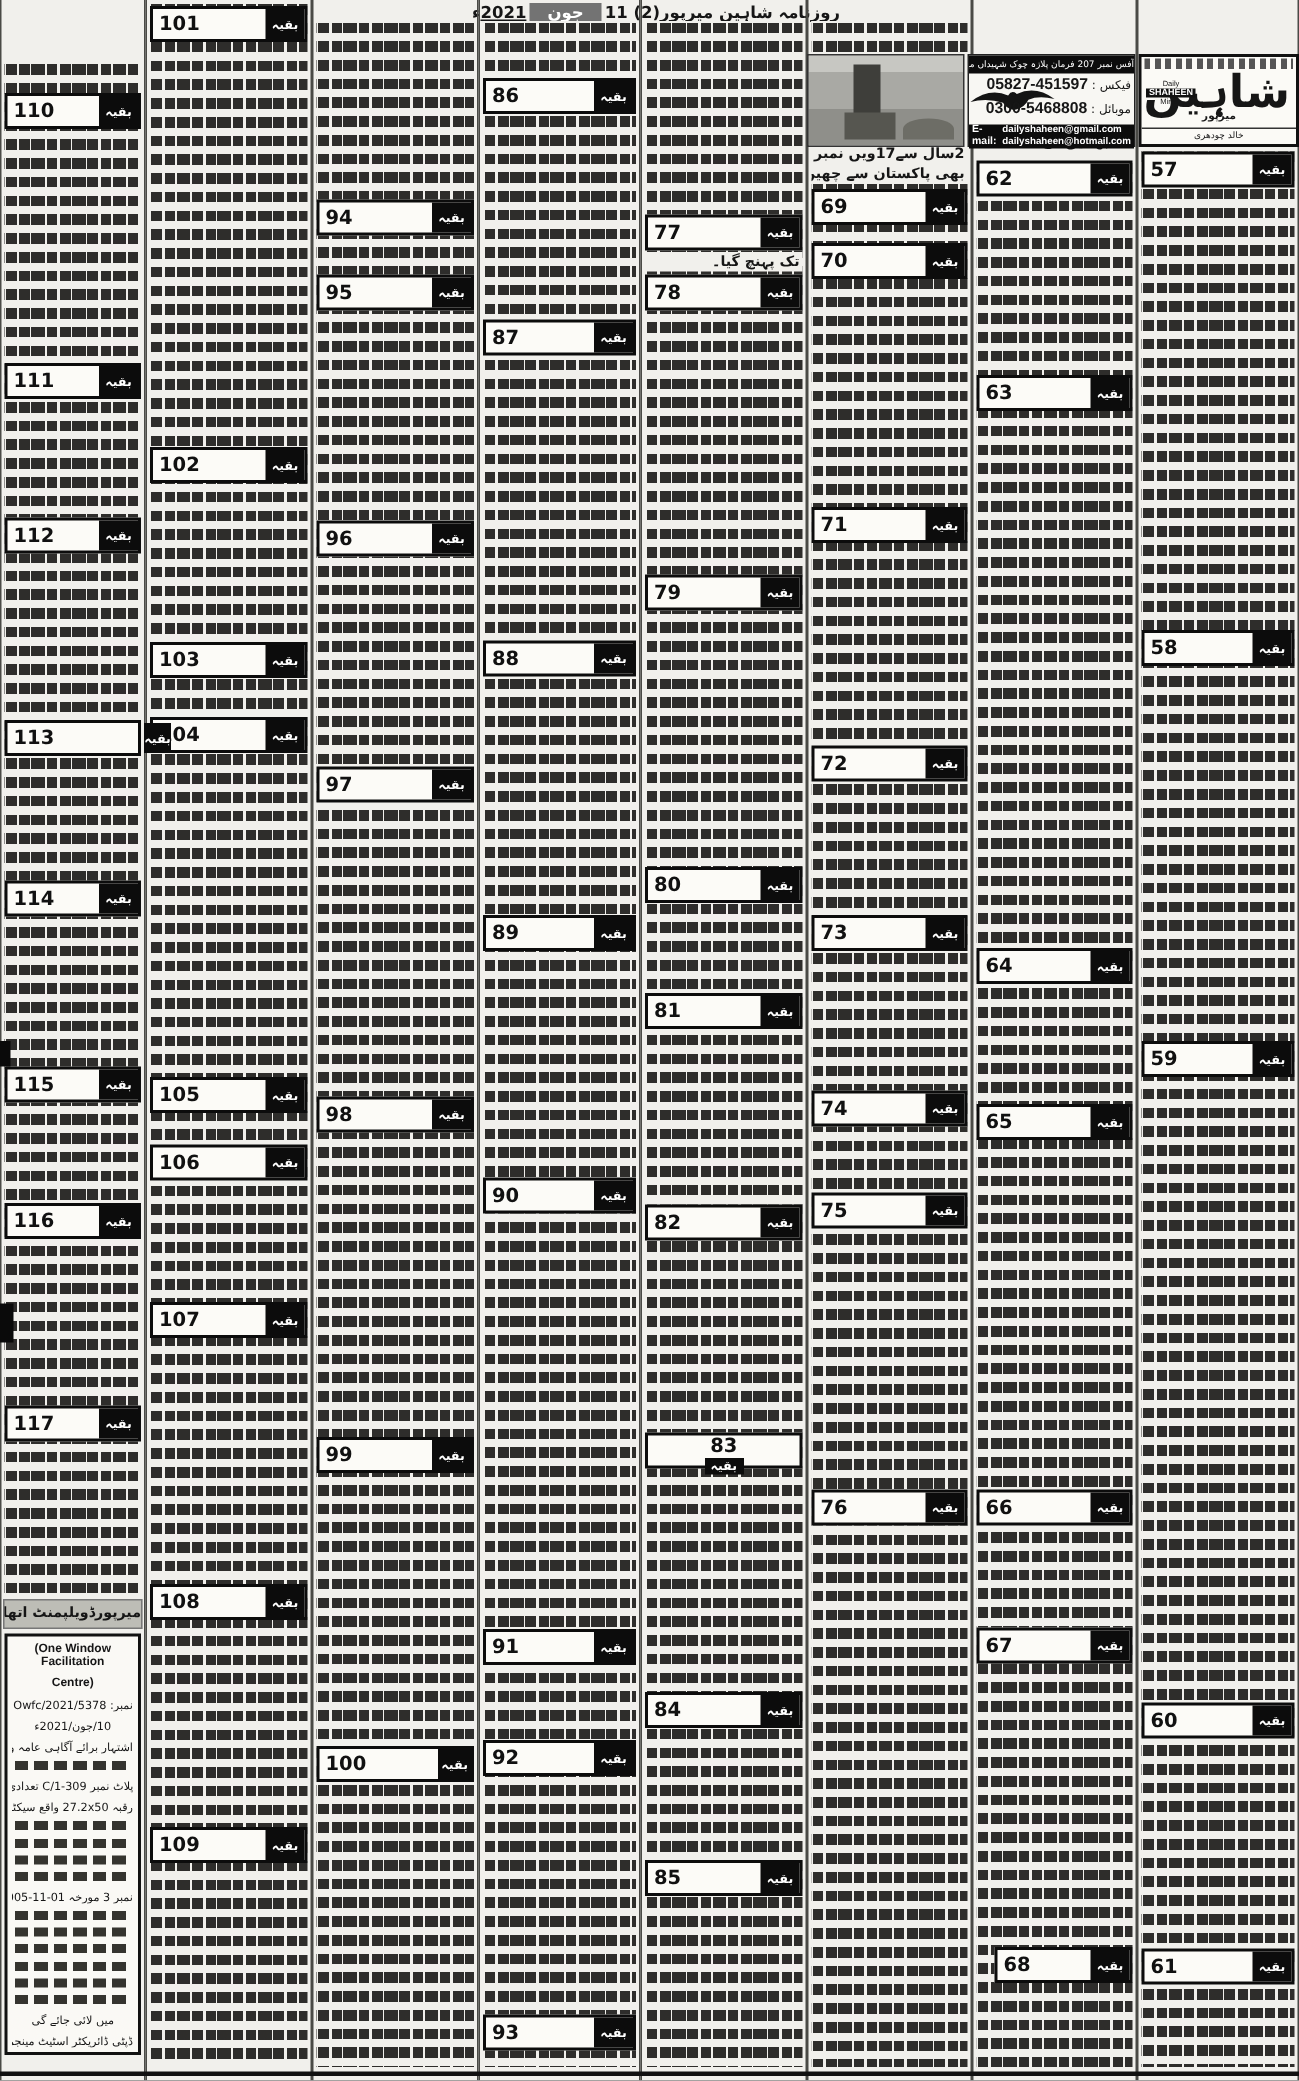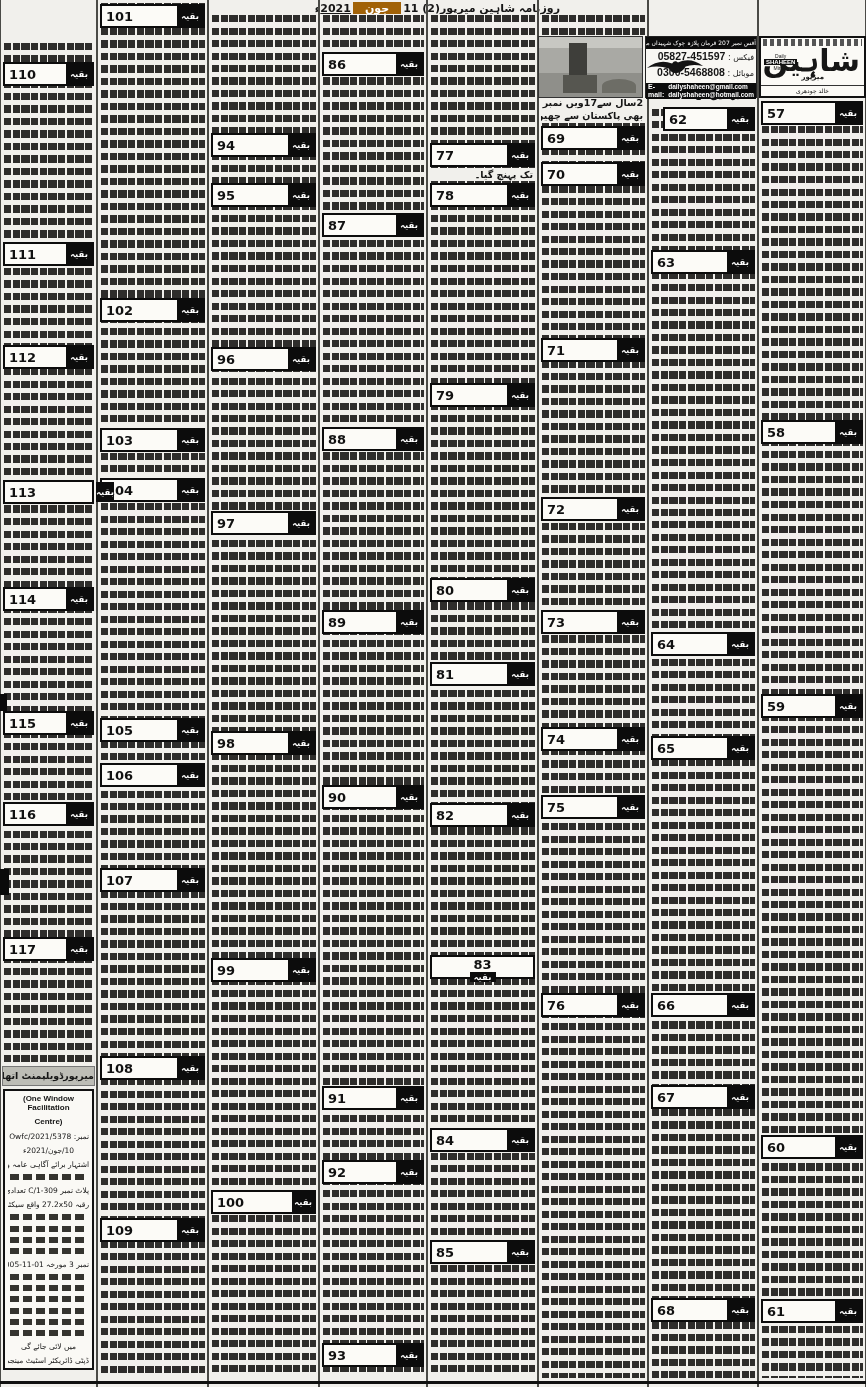--- a/index.html
+++ b/index.html
@@ -18,21 +18,21 @@
   
   .adbar{position:absolute;left:2px;right:2px;height:24px;border:2px solid #0c0c0c;background:#fcfbf7;
     display:flex;align-items:center;box-sizing:border-box;}
   .adnum{font-size:13px;font-weight:bold;padding:0 4px;color:#111;}
   .adspace{flex:1;}
   .adlabel{width:26px;height:100%;background:#0c0c0c;color:#fff;font-size:8.5px;font-weight:bold;
     display:flex;align-items:center;justify-content:center;direction:rtl;}
   
   .dateline{position:absolute;top:2px;left:330px;width:230px;height:14px;direction:rtl;text-align:center;
     font-size:11px;font-weight:bold;white-space:nowrap;}
-  .dl-month{background:#a16207;color:#fff;padding:0 12px;margin:0 2px;}
+  .dl-month{background:#737373;color:#fff;padding:0 12px;margin:0 2px;}
   .dl-year{text-decoration:underline;}
   
   .masthead{position:absolute;left:538px;top:36px;width:328px;height:62px;}
   .mh-photo{position:absolute;left:0;top:0;width:105px;height:62px;border:1px solid #333;box-sizing:border-box;
     background:linear-gradient(to bottom,#c7c7c2 0 18%,#a9a9a4 18% 60%,#8f8f8a 60% 100%);overflow:hidden;}
   .mh-tower{position:absolute;left:30px;top:6px;width:18px;height:48px;background:#3e3e3a;}
   .mh-tower2{position:absolute;left:24px;top:38px;width:34px;height:18px;background:#565650;}
   .mh-shrub{position:absolute;right:6px;bottom:4px;width:34px;height:14px;background:#6d6d66;border-radius:50% 50% 0 0;}
   .mh-contact{position:absolute;left:107px;top:0;width:112px;height:62px;border:1px solid #222;box-sizing:border-box;background:#f8f7f3;}
   .mh-row-addr{height:12px;background:#0c0c0c;color:#fff;font-size:6px;line-height:12px;direction:rtl;text-align:center;white-space:nowrap;overflow:hidden;}
@@ -99,21 +99,21 @@
         </div>
         <div class="adbar" style="top: 1299px;">
           <div class="adnum">61</div>
           <div class="adspace"></div>
           <div class="adlabel">بقیہ</div>
         </div>
       </div>
       <div class="col" style="left: 648px; width: 110px;">
         <div class="simfill" style="top: 108px; height: 1270px;"></div>
         <div class="introline" style="top: 88px;">سنبھالیں گے۔</div>
-        <div class="adbar" style="top: 107px; margin-left: 12px;">
+        <div class="adbar" style="top: 107px;">
           <div class="adnum">62</div>
           <div class="adspace"></div>
           <div class="adlabel">بقیہ</div>
         </div>
         <div class="adbar" style="top: 250px;">
           <div class="adnum">63</div>
           <div class="adspace"></div>
           <div class="adlabel">بقیہ</div>
         </div>
         <div class="adbar" style="top: 632px;">
@@ -129,21 +129,21 @@
         <div class="adbar" style="top: 993px;">
           <div class="adnum">66</div>
           <div class="adspace"></div>
           <div class="adlabel">بقیہ</div>
         </div>
         <div class="adbar" style="top: 1085px;">
           <div class="adnum">67</div>
           <div class="adspace"></div>
           <div class="adlabel">بقیہ</div>
         </div>
-        <div class="adbar" style="top: 1298px;">
+        <div class="adbar" style="top: 1298px; margin-left: 12px;">
           <div class="adnum">68</div>
           <div class="adspace"></div>
           <div class="adlabel">بقیہ</div>
         </div>
       </div>
       <div class="col" style="left: 538px; width: 110px;">
         <div class="simfill" style="top: 14px; height: 22px;"></div>
         <div class="simfill" style="top: 122px; height: 1256px;"></div>
         <div class="introline" style="top: 96px;">2سال سے17ویں نمبر پر رہتا تاہم وہ ٹلزنے یہ پوزیشن</div>
         <div class="introline" style="top: 109px;">بھی پاکستان سے چھین لی۔</div>
@@ -305,21 +305,21 @@
         <div class="adbar" style="top: 731px;">
           <div class="adnum">98</div>
           <div class="adspace"></div>
           <div class="adlabel">بقیہ</div>
         </div>
         <div class="adbar" style="top: 958px;">
           <div class="adnum">99</div>
           <div class="adspace"></div>
           <div class="adlabel">بقیہ</div>
         </div>
-        <div class="adbar" style="top: 1190px; gap: 22px;">
+        <div class="adbar" style="top: 1164px; gap: 22px;">
           <div class="adnum">100</div>
           <div class="adspace"></div>
           <div class="adlabel">بقیہ</div>
         </div>
       </div>
       <div class="col" style="left: 97px; width: 111px;">
         <div class="simfill" style="top: 2px; height: 1376px;"></div>
         <div class="adbar" style="top: 4px;">
           <div class="adnum">101</div>
           <div class="adspace"></div>

